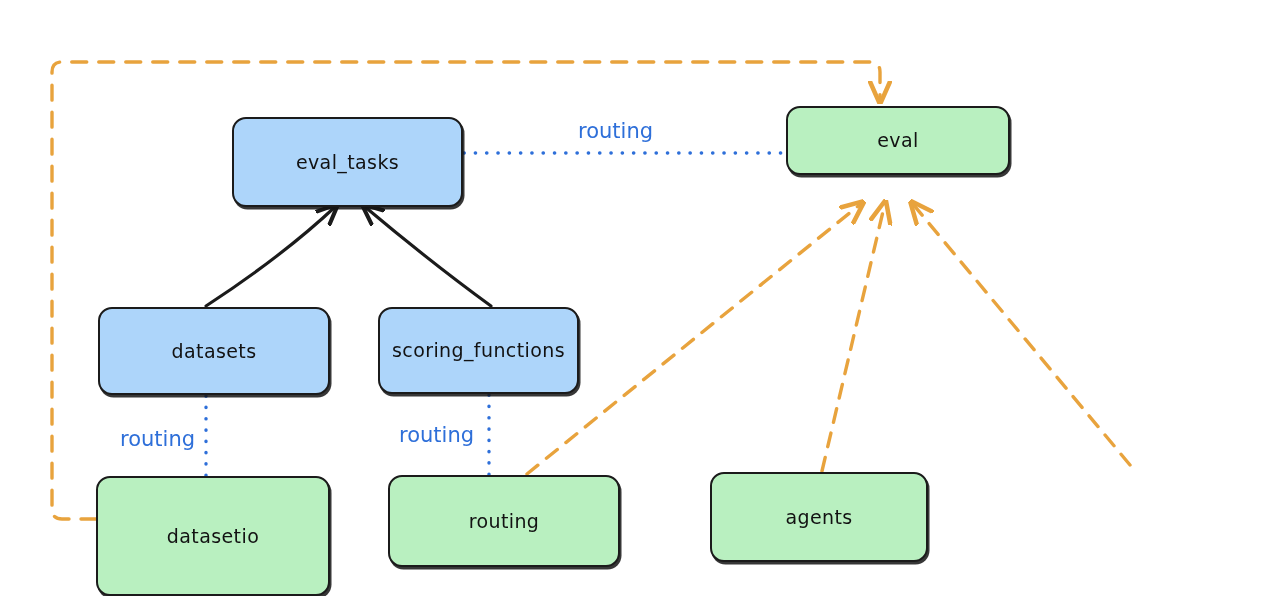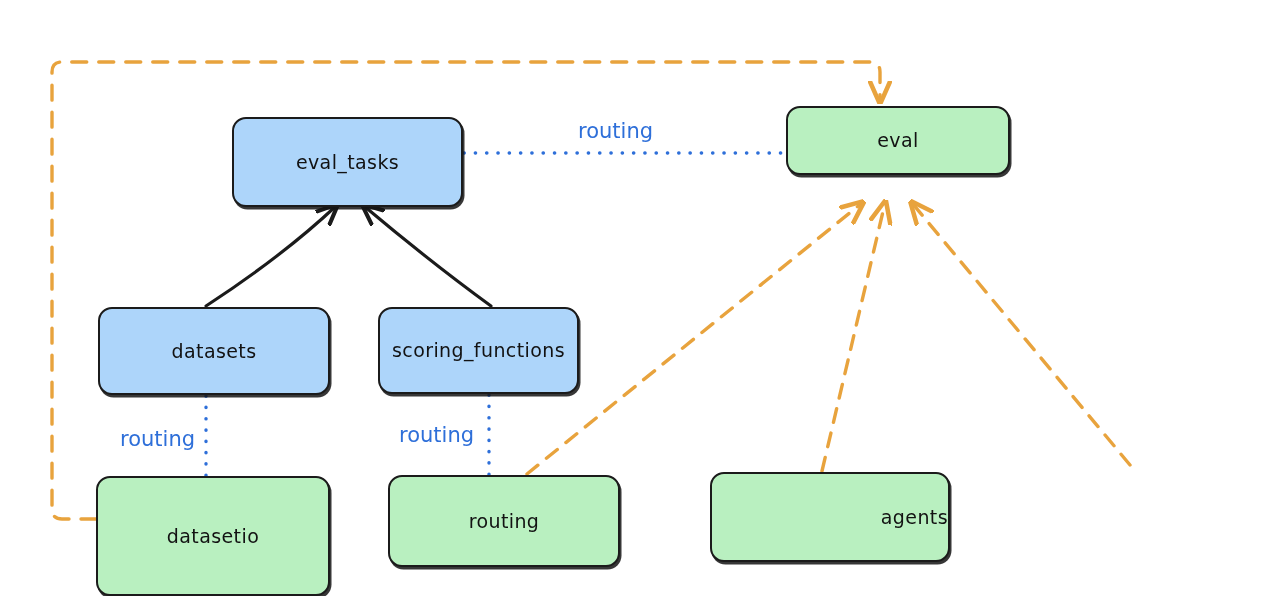--- a/index.html
+++ b/index.html
@@ -108,21 +108,21 @@
   </div>
 
   <div class="node green" style="left:96px; top:476px; width:234px; height:120px;">
     <span class="node-label">datasetio</span>
   </div>
 
   <div class="node green" style="left:388px; top:475px; width:232px; height:92px;">
     <span class="node-label">routing</span>
   </div>
 
-  <div class="node green" style="left:710px; top:472px; width:240px; height:90px;justify-content:flex-end;">
+  <div class="node green" style="left:710px; top:472px; width:218px; height:90px;">
     <span class="node-label">agents</span>
   </div>
 
 
   <div class="edge-label" style="left:578px; top:121px;">routing</div>
 
   <div class="edge-label" style="left:120px; top:429px;">routing</div>
 
   <div class="edge-label" style="left:399px; top:425px;">routing</div>
 

